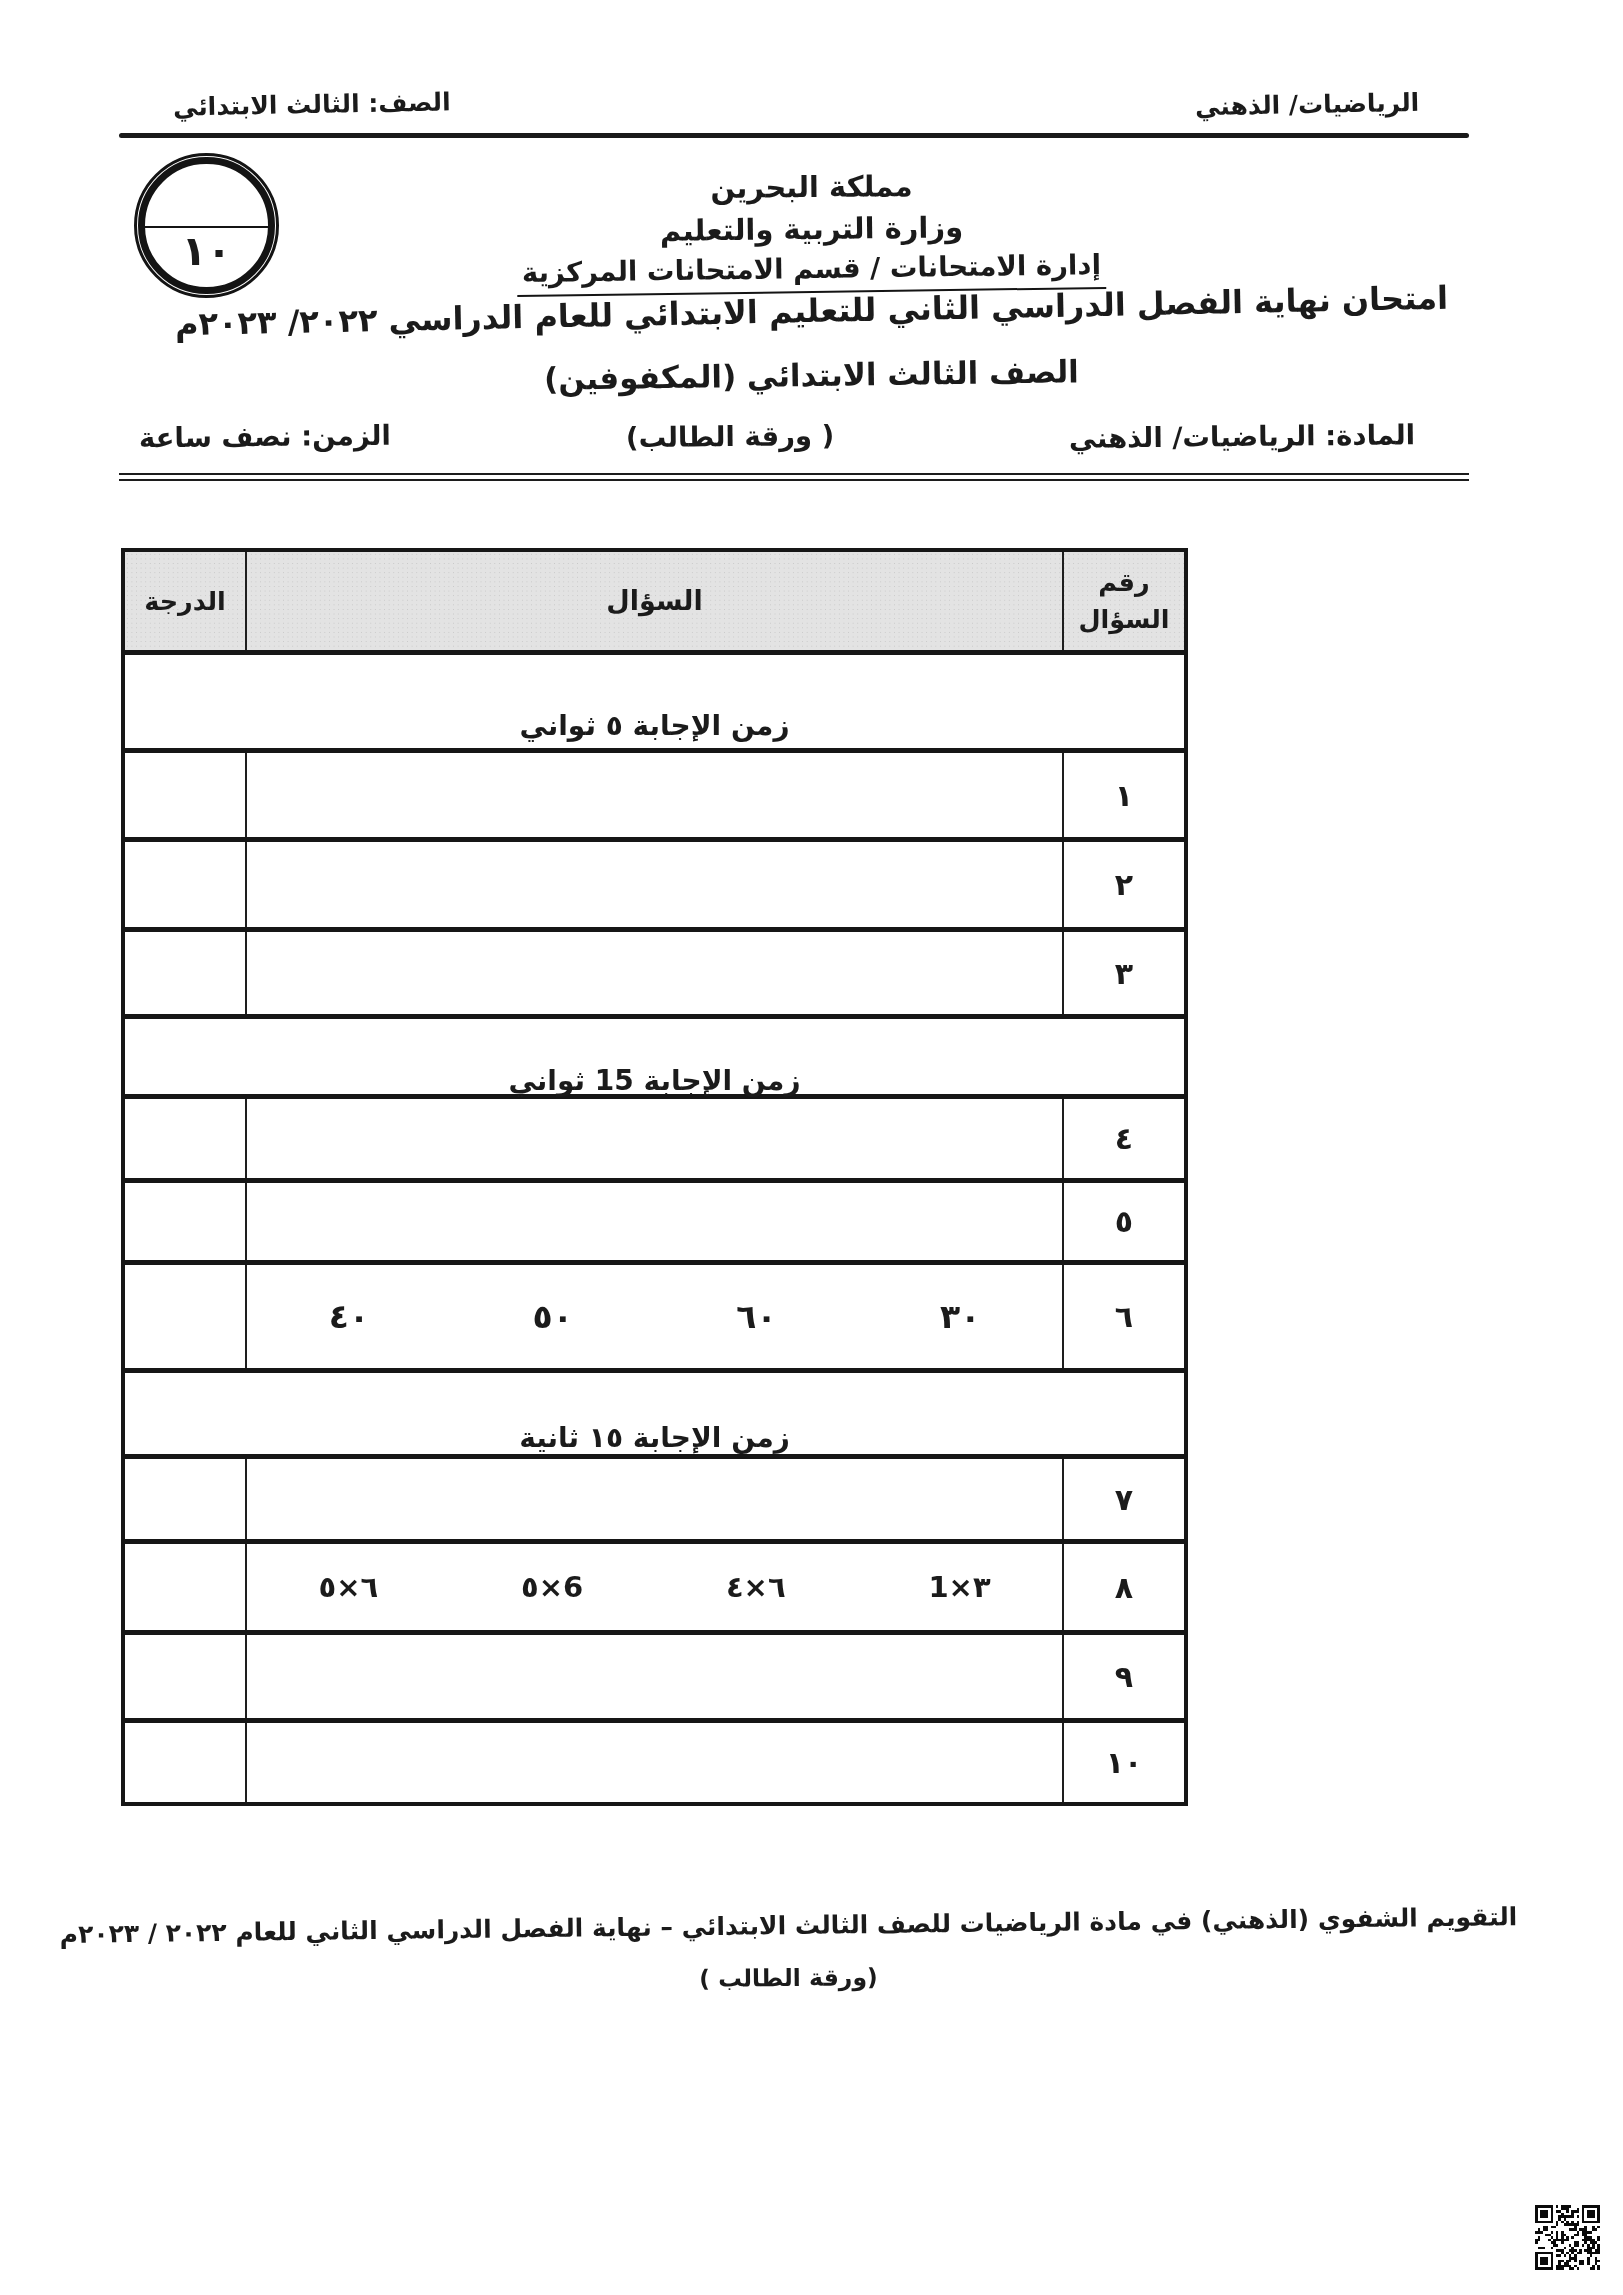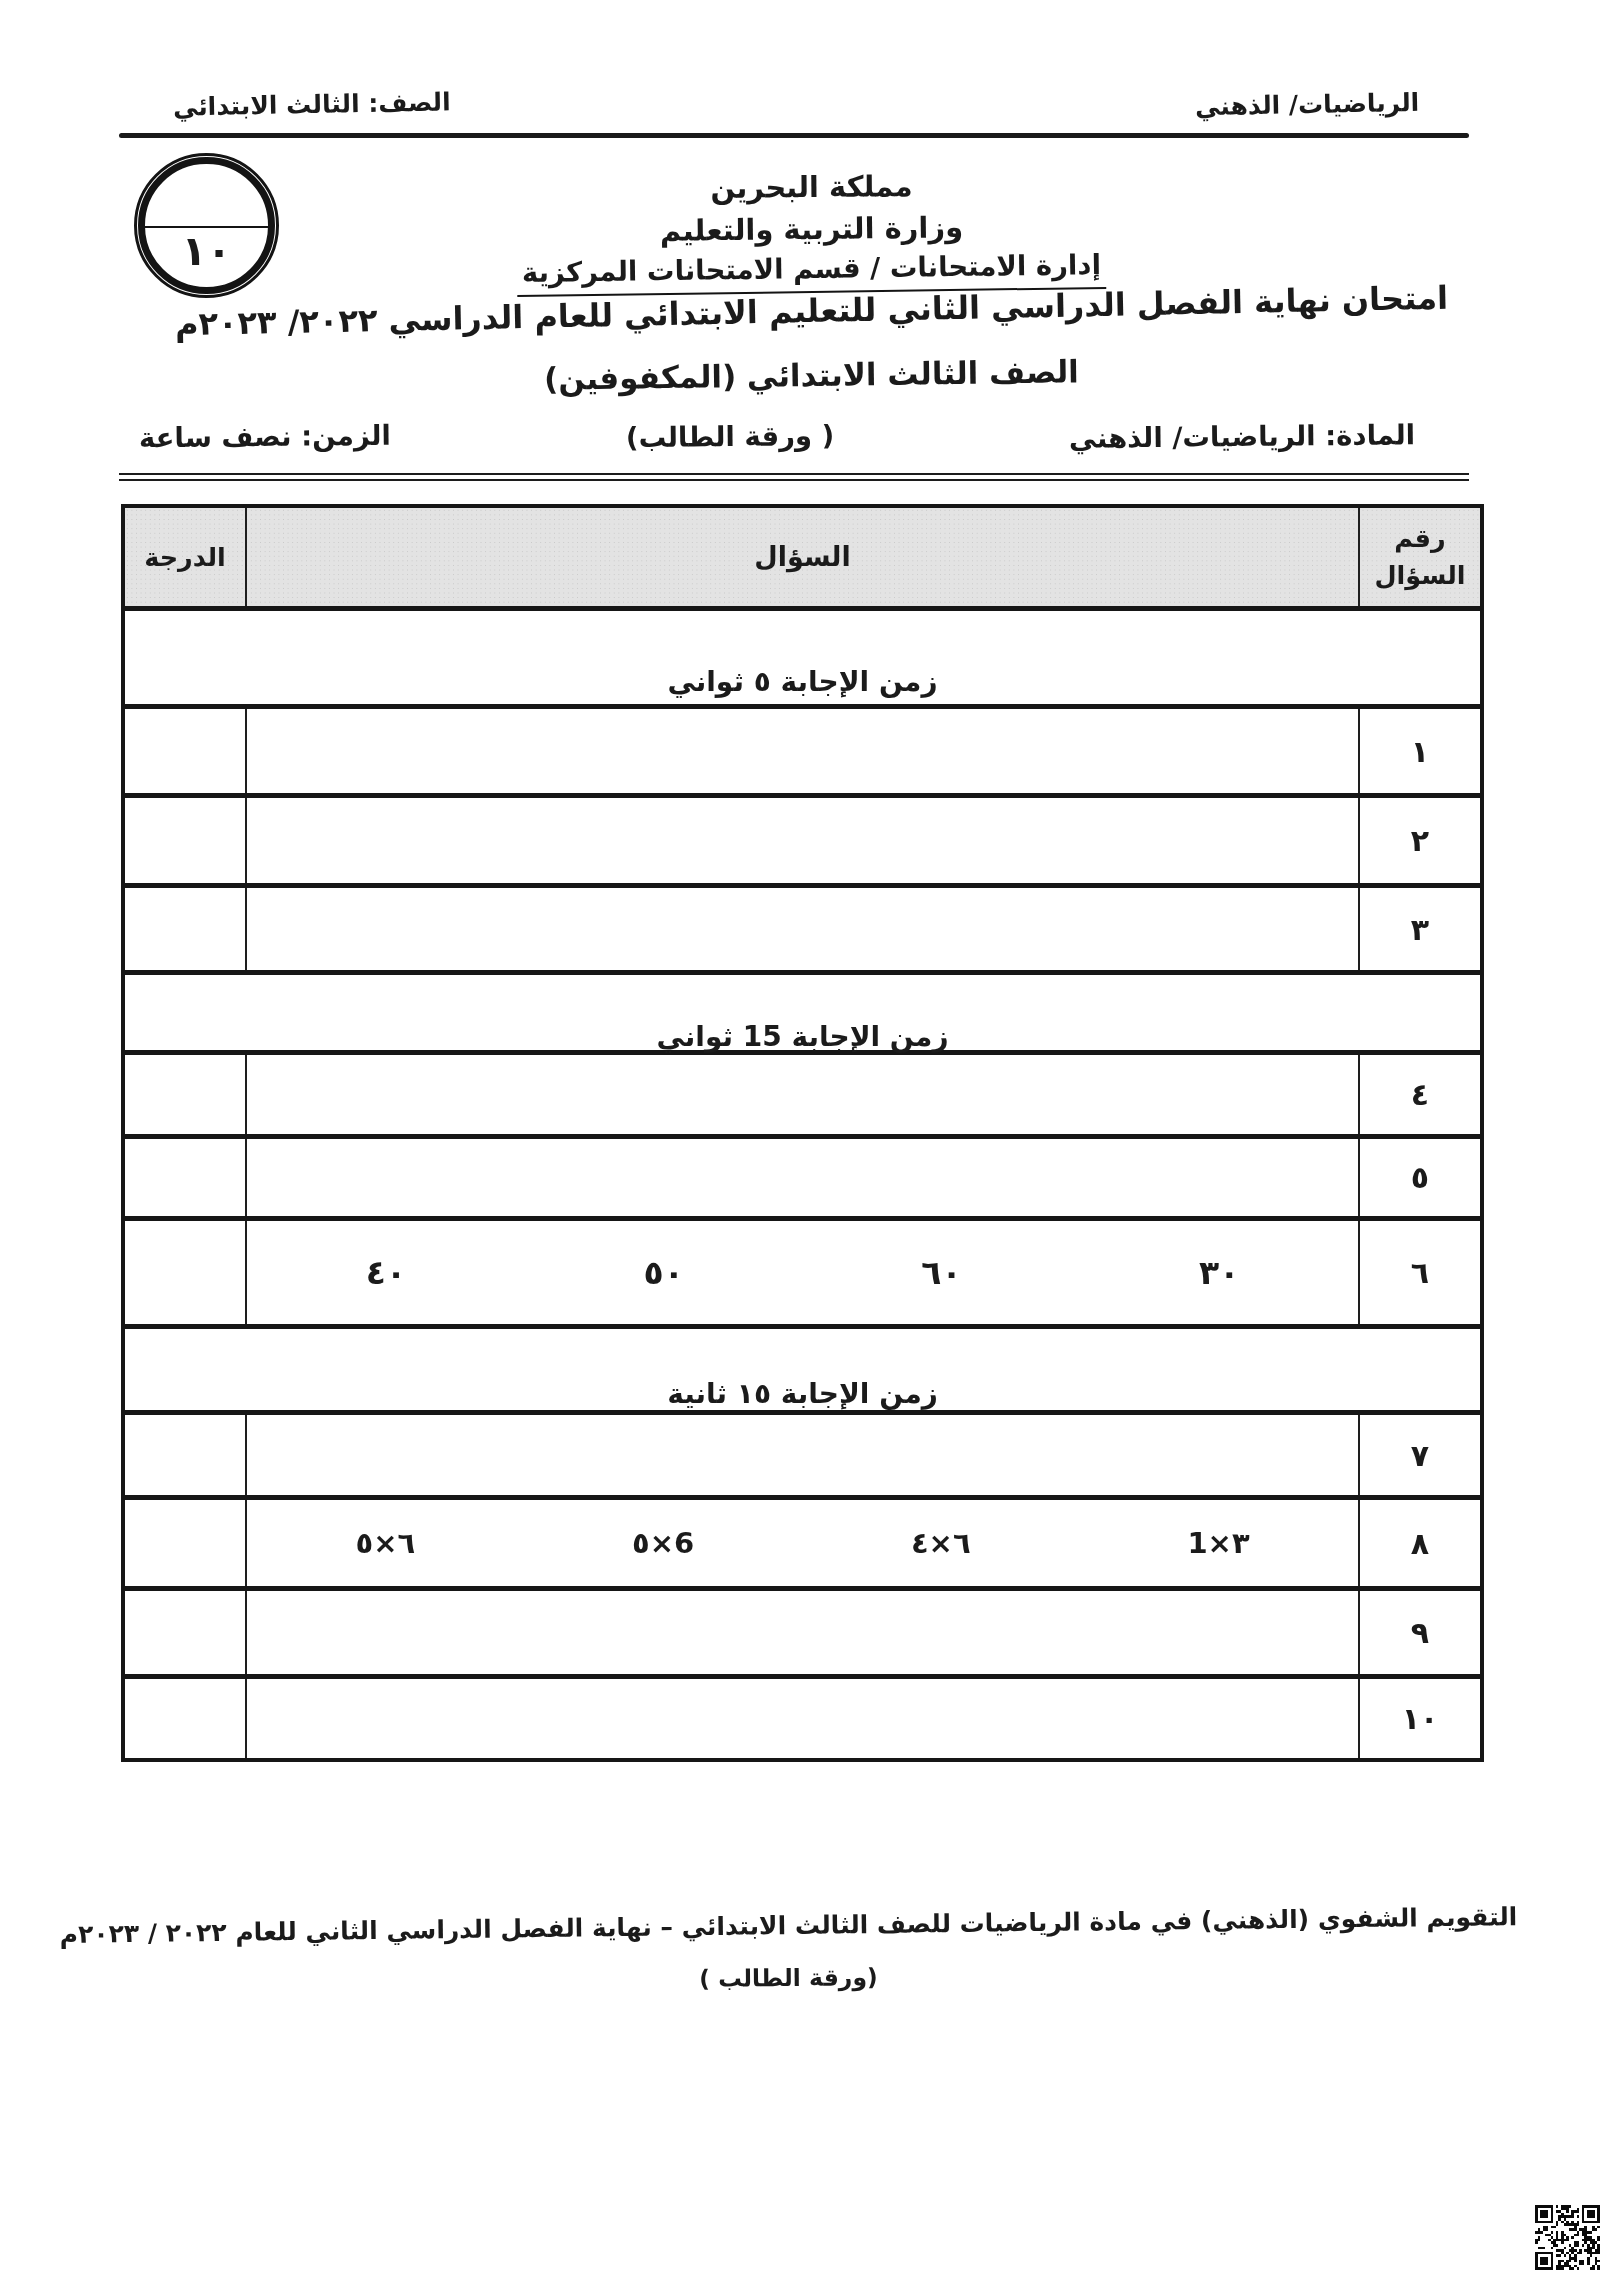--- a/index.html
+++ b/index.html
@@ -25,21 +25,21 @@
   .org .l2{font-size:29px;margin-top:7.9px;transform:rotate(-0.7deg);}
   .org .l3{font-size:27.5px;margin-top:6.5px;transform:rotate(-0.8deg);}
   .org .l3 span{display:inline-block;border-bottom:2.6px solid #141414;padding:0 5.2px 6.5px;}
   .exam-title{top:292px;left:0;width:100%;text-align:center;font-size:32px;transform:rotate(-1.2deg);}
   .grade-line{top:357px;left:0;width:100%;text-align:center;font-size:31px;transform:rotate(-0.8deg);}
   .subject-row{top:420px;left:0;width:1623px;display:flex;justify-content:space-between;
                padding:0 208px 0 139px;box-sizing:border-box;font-size:27.5px;}
   .subject-row span{transform:rotate(-0.6deg);}
   .rule2{top:473px;left:119px;width:1350px;height:3.9px;border-top:2.6px solid #1c1c1c;border-bottom:2px solid #1c1c1c;}
   
-  .qtable{top:504px;left:121px;width:1363px;border:4.6px solid #161616;box-sizing:border-box;background:#fff;}
+  .qtable{top:548px;left:121px;width:1067px;border:4.6px solid #161616;box-sizing:border-box;background:#fff;}
   .trow{display:flex;border-bottom:5.2px solid #161616;align-items:stretch;}
   .trow.last{border-bottom:none;}
   .trow.head{border-bottom:5.9px solid #161616;
     background-color:#e3e3e3;
     background-image:radial-gradient(circle,#c7c7c7 0.8px,rgba(0,0,0,0) 0.9px);
     background-size:4.6px 4.6px;}
   .cell{display:flex;align-items:center;justify-content:center;box-sizing:border-box;}
   .cell.num{width:122px;border-left:2.6px solid #1e1e1e;flex:none;font-size:30px;}
   .cell.q{flex:1;}
   .cell.grade{width:122px;border-right:2.6px solid #1e1e1e;flex:none;}

